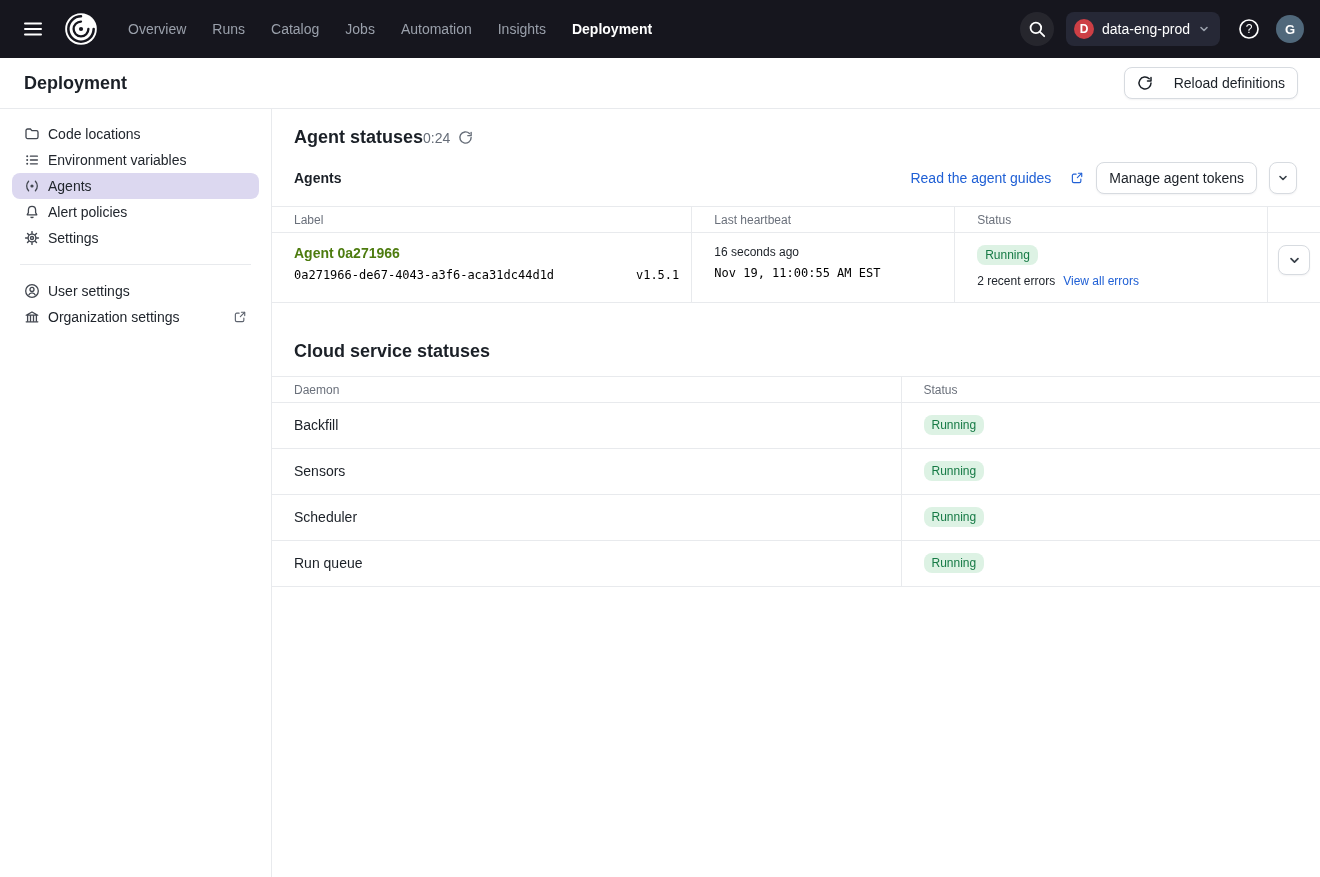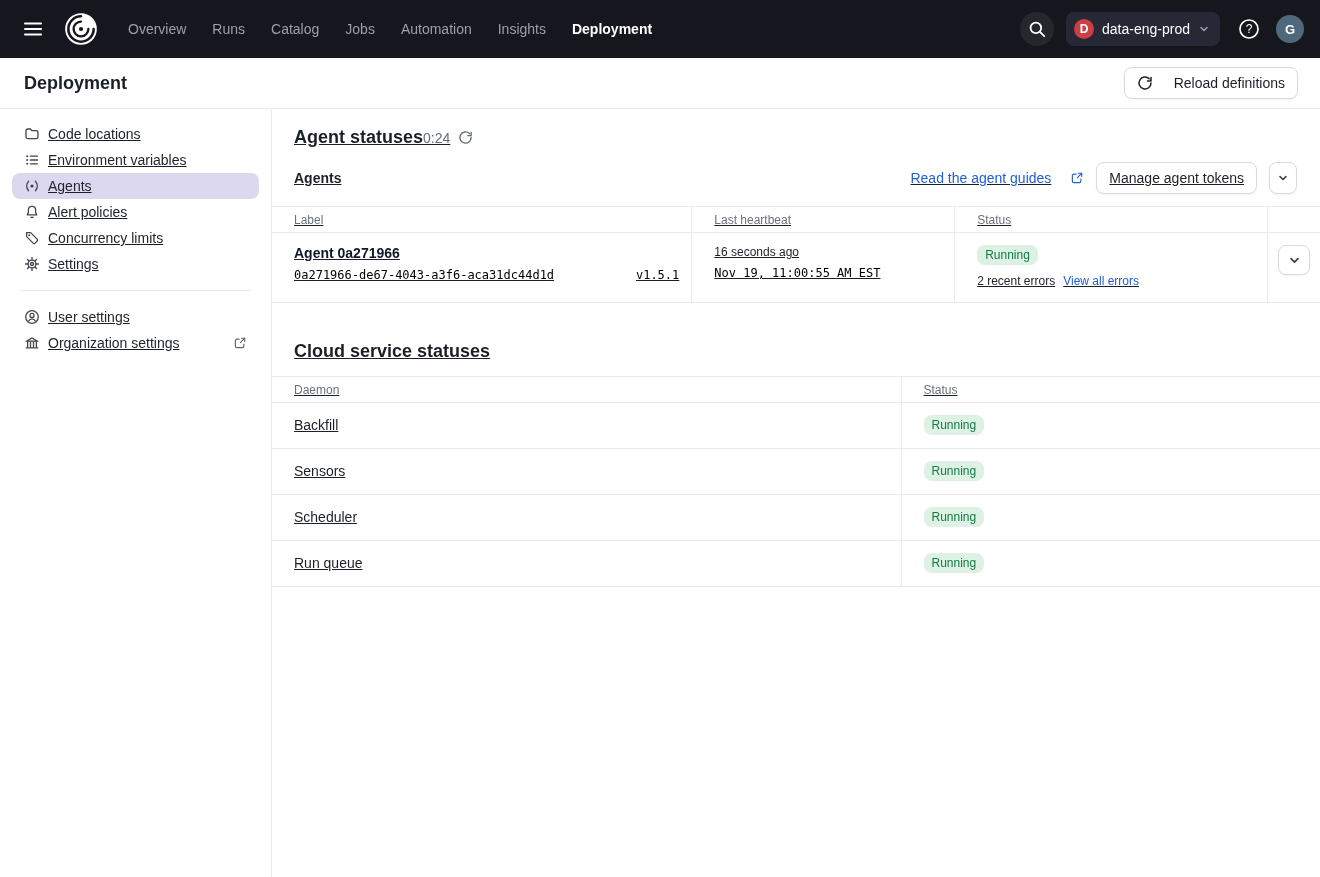--- a/index.html
+++ b/index.html
@@ -53,21 +53,21 @@
   .page-title { font-size:18px; font-weight:700; color:#1b2027; }
   .btn {
     display:inline-flex; align-items:center; gap:21px;
     background:#fff; border:1px solid #d7dbe0; border-radius:8px;
     height:32px; padding:0 12px; font-size:14px; color:#1b2027;
     font-family:"Liberation Sans",sans-serif; cursor:pointer;
     box-shadow:0 1px 2px rgba(16,24,40,.05);
   }
 
   
-  .app-body { display:flex; flex:1; min-height:0;text-decoration:underline; }
+  .app-body { display:flex; flex:1; min-height:0; }
 
   .sidebar {
     width:272px; flex-shrink:0; border-right:1px solid #e8eaed; padding-top:12px;
   }
   .side-item {
     display:flex; align-items:center; gap:8px; height:26px;
     margin:0 12px; padding:0 12px; border-radius:8px;
     font-size:14px; color:#21262d; cursor:pointer; white-space:nowrap;
   }
   .side-item .si-icon { color:#41464f; flex-shrink:0; }
@@ -97,21 +97,21 @@
 
   table { width:100%; border-collapse:collapse; }
   th {
     text-align:left; font-size:12px; font-weight:400; color:#6a707b;
     padding:5px 12px 5px 22px; border-top:1px solid #e8eaed; border-bottom:1px solid #e8eaed;
     height:26px; white-space:nowrap;
   }
   td { border-bottom:1px solid #e8eaed; padding:12px 12px 14px 22px; vertical-align:top; }
   th:not(:last-child), td:not(:last-child) { border-right:1px solid #e8eaed; }
 
-  .agent-name { font-size:14px; font-weight:700; color:#0f172a; margin-bottom:7px; }
+  .agent-name { font-size:14px; font-weight:700; color:#4d7c0f; margin-bottom:7px; }
   .mono { font-family:"DejaVu Sans Mono", monospace; font-size:12px; color:#000000; }
   .agent-meta { display:flex; justify-content:space-between; align-items:baseline; gap:12px; }
   .hb-rel { font-size:12px; color:#1b2027; margin-bottom:7px; }
 
   .badge {
     display:inline-block; background:#ddf2e4; color:#167a45;
     font-size:12px; line-height:16px; padding:2px 8px; border-radius:8px;
   }
   .errors-line { margin-top:9px; font-size:12px; color:#21262d; display:flex; gap:8px; align-items:center; }
 
@@ -240,29 +240,20 @@
               <path d="M8 2.3c-2.1 0-3.6 1.5-3.6 3.7v2.6L3.2 10.8h9.6L11.6 8.6V6c0-2.2-1.5-3.7-3.6-3.7z"></path>
               <path d="M6.7 12.8a1.4 1.4 0 0 0 2.6 0"></path>
             </g>
           </svg>
       </span>
       <span>Alert policies</span>
     </div>
     <div class="side-item">
       <span class="si-icon">
         <svg width="16" height="16" viewBox="0 0 16 16">
-            <path d="M2.6 2.6h4L13.4 9.4a1 1 0 0 1 0 1.4l-2.6 2.6a1 1 0 0 1-1.4 0L2.6 6.6z" fill="none" stroke="currentColor" stroke-width="1.3" stroke-linejoin="round"></path>
-            <circle cx="5.2" cy="5.2" r="1" fill="currentColor"></circle>
-          </svg>
-      </span>
-      <span>Concurrency limits</span>
-    </div>
-    <div class="side-item">
-      <span class="si-icon">
-        <svg width="16" height="16" viewBox="0 0 16 16">
             <g stroke="currentColor" stroke-width="1.4" fill="none" stroke-linecap="round">
               <circle cx="8" cy="8" r="3.9"></circle>
               <circle cx="8" cy="8" r="1.5"></circle>
               <line x1="8" y1="1.6" x2="8" y2="3.4"></line>
               <line x1="8" y1="12.6" x2="8" y2="14.4"></line>
               <line x1="1.6" y1="8" x2="3.4" y2="8"></line>
               <line x1="12.6" y1="8" x2="14.4" y2="8"></line>
               <line x1="3.5" y1="3.5" x2="4.8" y2="4.8"></line>
               <line x1="11.2" y1="4.8" x2="12.5" y2="3.5"></line>
               <line x1="3.5" y1="12.5" x2="4.8" y2="11.2"></line>

